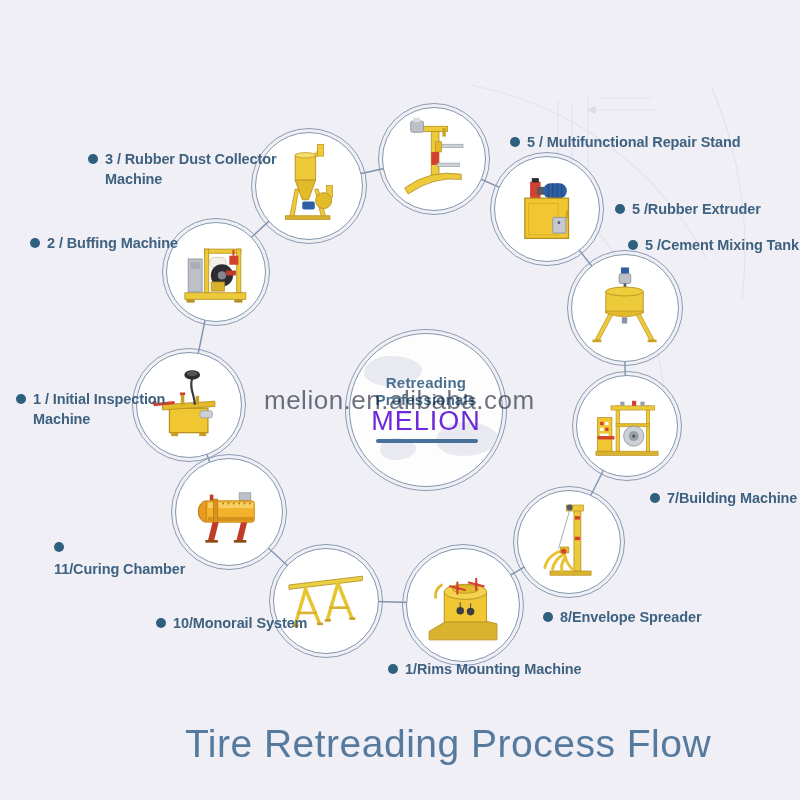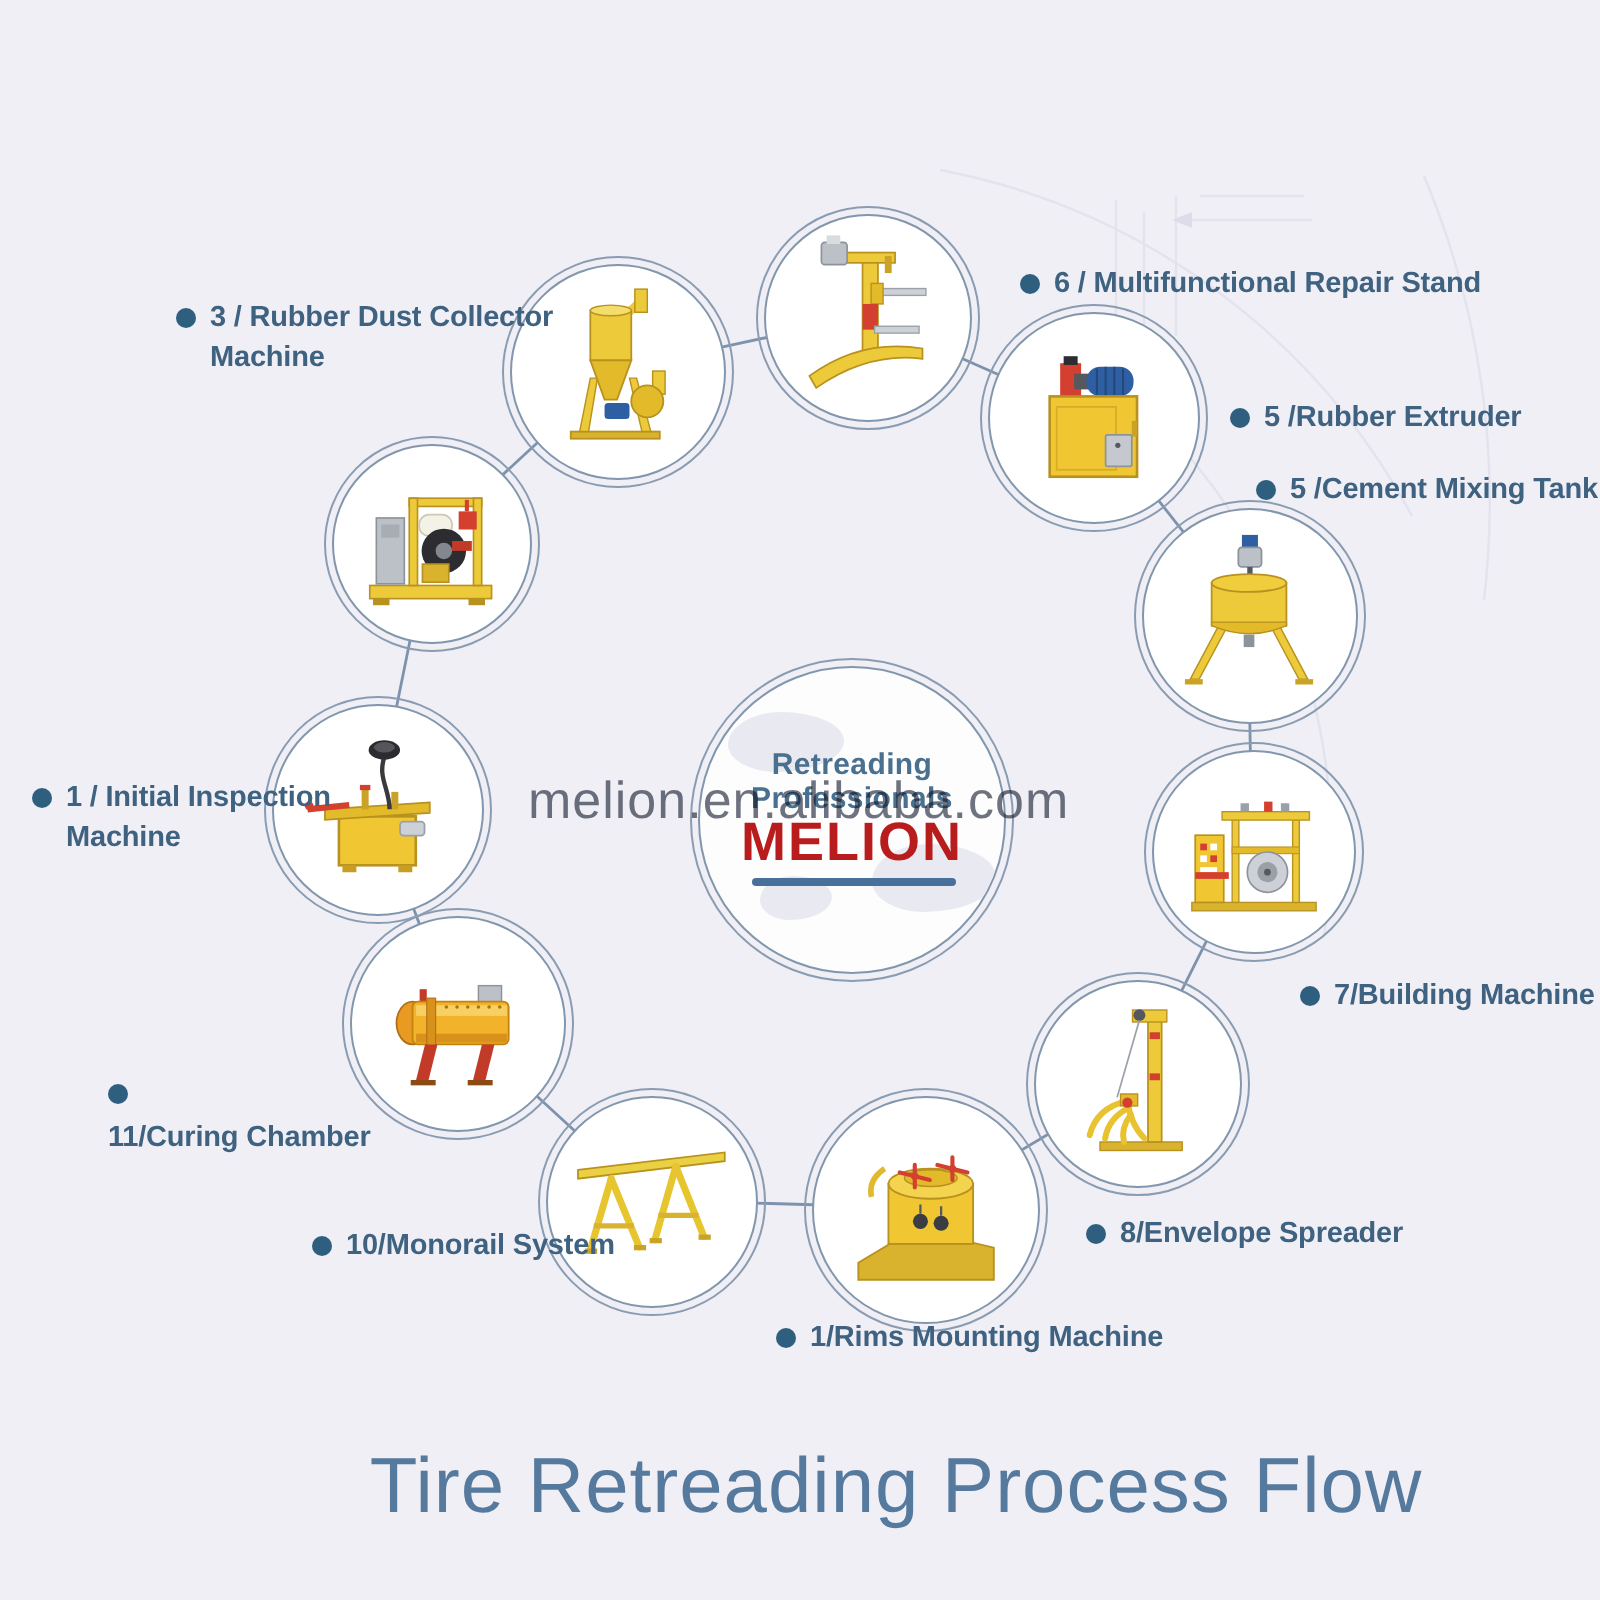--- a/index.html
+++ b/index.html
@@ -8,22 +8,22 @@
   .underlay{position:absolute;left:0;top:0;z-index:1;}
   .circle{position:absolute;z-index:2;background:#ffffff;border-radius:50%;
           border:1.2px solid #8296ad;outline:1px solid #8a9cb2;outline-offset:3px;
           display:flex;align-items:center;justify-content:center;}
   .circle svg{width:84%;height:84%;}
   .center-circle{position:absolute;z-index:3;background:#fdfdfe;border-radius:50%;
           border:1.2px solid #8296ad;outline:1px solid #8a9cb2;outline-offset:3px;overflow:hidden;}
   .map-blob{position:absolute;background:#e9eaf1;border-radius:46% 54% 58% 42%/55% 48% 52% 45%;}
   .tagline{position:absolute;width:100%;text-align:center;top:40px;font-size:15px;
           letter-spacing:.2px;color:#49708f;font-weight:bold;}
-  .brand{position:absolute;width:100%;text-align:center;top:72px;font-size:27px;font-weight:bold;
-          letter-spacing:1px;color:#b91c1c;}
+  .brand{position:absolute;width:100%;text-align:center;top:72px;font-size:27px;font-weight:normal;
+          letter-spacing:1px;color:#6d28d9;}
   .brand-bar{position:absolute;left:26px;right:24px;top:105px;height:4px;background:#48709a;border-radius:2px;}
   .watermark{position:absolute;left:264px;top:385px;z-index:5;font-size:26px;color:#0f172a;
           opacity:.6;letter-spacing:.5px;white-space:nowrap;}
   .node-label{position:absolute;z-index:4;display:flex;align-items:flex-start;gap:7px;
           color:#3e6280;font-size:14.5px;font-weight:bold;letter-spacing:-.1px;line-height:20px;white-space:nowrap;}
   .dot{width:10px;height:10px;border-radius:50%;background:#2e5f7e;flex:0 0 auto;margin-top:5px;}
   .lab-lines span{display:block;}
   .page-title{position:absolute;z-index:4;left:0;width:100%;top:722px;text-align:center;
           font-size:39px;color:#567a9e;letter-spacing:.5px;font-weight:normal;padding-left:48px;}
 </style>
@@ -276,31 +276,37 @@
     </svg>
   </div>
 
   <div class="node-label" style="left:16px;top:389px;">
     <span class="dot"></span>
     <div class="lab-lines">
         <span>1 / Initial Inspection</span>
         <span>Machine</span>
       </div>
   </div>
+  <div class="node-label" style="left:30px;top:233px;">
+    <span class="dot"></span>
+    <div class="lab-lines">
+        <span>2 / Buffing Machine</span>
+      </div>
+  </div>
   <div class="node-label" style="left:88px;top:149px;">
     <span class="dot"></span>
     <div class="lab-lines">
         <span>3 / Rubber Dust Collector</span>
         <span>Machine</span>
       </div>
   </div>
   <div class="node-label" style="left:510px;top:132px;">
     <span class="dot"></span>
     <div class="lab-lines">
-        <span>6 / Multifunctional Repair Stand</span>
+        <span>5 / Multifunctional Repair Stand</span>
       </div>
   </div>
   <div class="node-label" style="left:615px;top:199px;">
     <span class="dot"></span>
     <div class="lab-lines">
         <span>5 /Rubber Extruder</span>
       </div>
   </div>
   <div class="node-label" style="left:628px;top:235px;">
     <span class="dot"></span>

